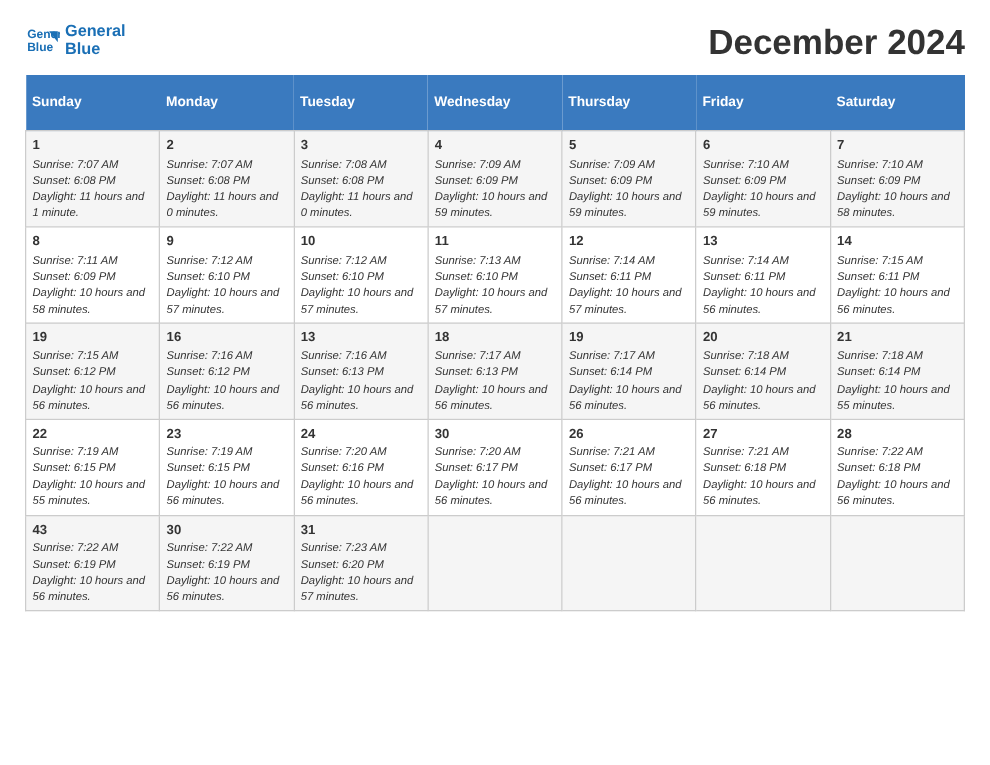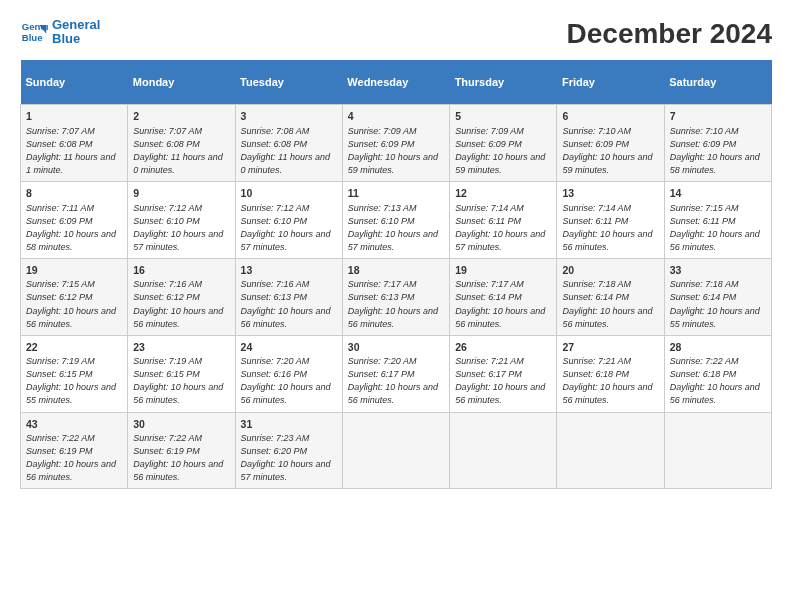--- a/index.html
+++ b/index.html
@@ -198,21 +198,21 @@
           </td>
           <td>
             <span class="day-num">19</span>
             <div class="cell-content">Sunrise: 7:17 AM<br>Sunset: 6:14 PM<br>Daylight: 10 hours and 56 minutes.</div>
           </td>
           <td>
             <span class="day-num">20</span>
             <div class="cell-content">Sunrise: 7:18 AM<br>Sunset: 6:14 PM<br>Daylight: 10 hours and 56 minutes.</div>
           </td>
           <td>
-            <span class="day-num">33</span>
+            <span class="day-num">21</span>
             <div class="cell-content">Sunrise: 7:18 AM<br>Sunset: 6:14 PM<br>Daylight: 10 hours and 55 minutes.</div>
           </td>
         </tr>
         <tr>
           <td>
             <span class="day-num">22</span>
             <div class="cell-content">Sunrise: 7:19 AM<br>Sunset: 6:15 PM<br>Daylight: 10 hours and 55 minutes.</div>
           </td>
           <td>
             <span class="day-num">23</span>

